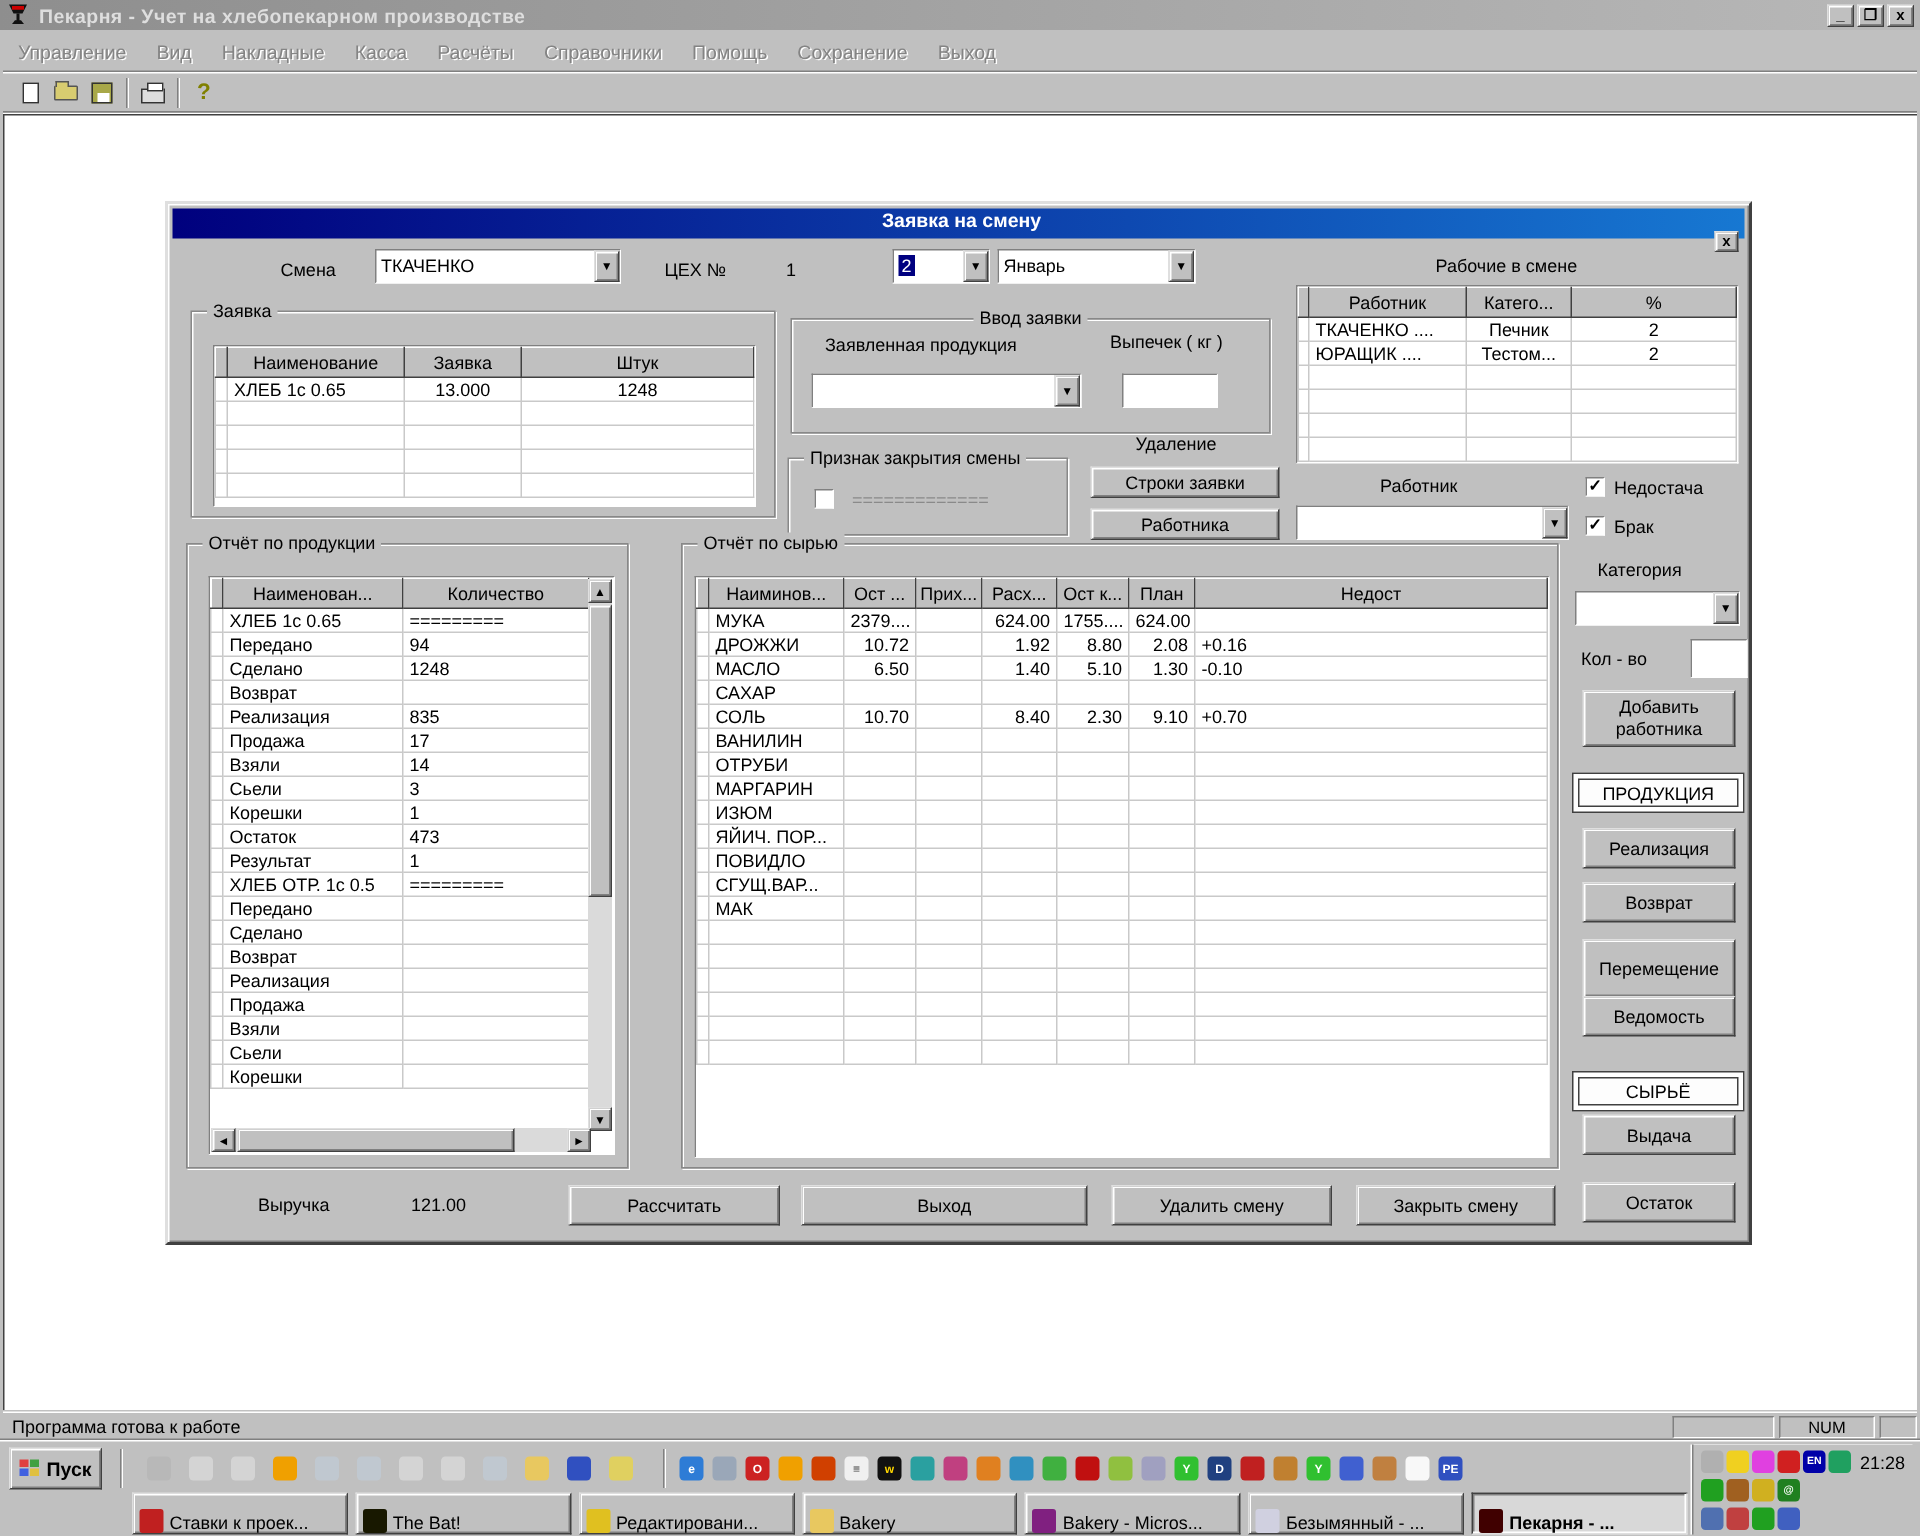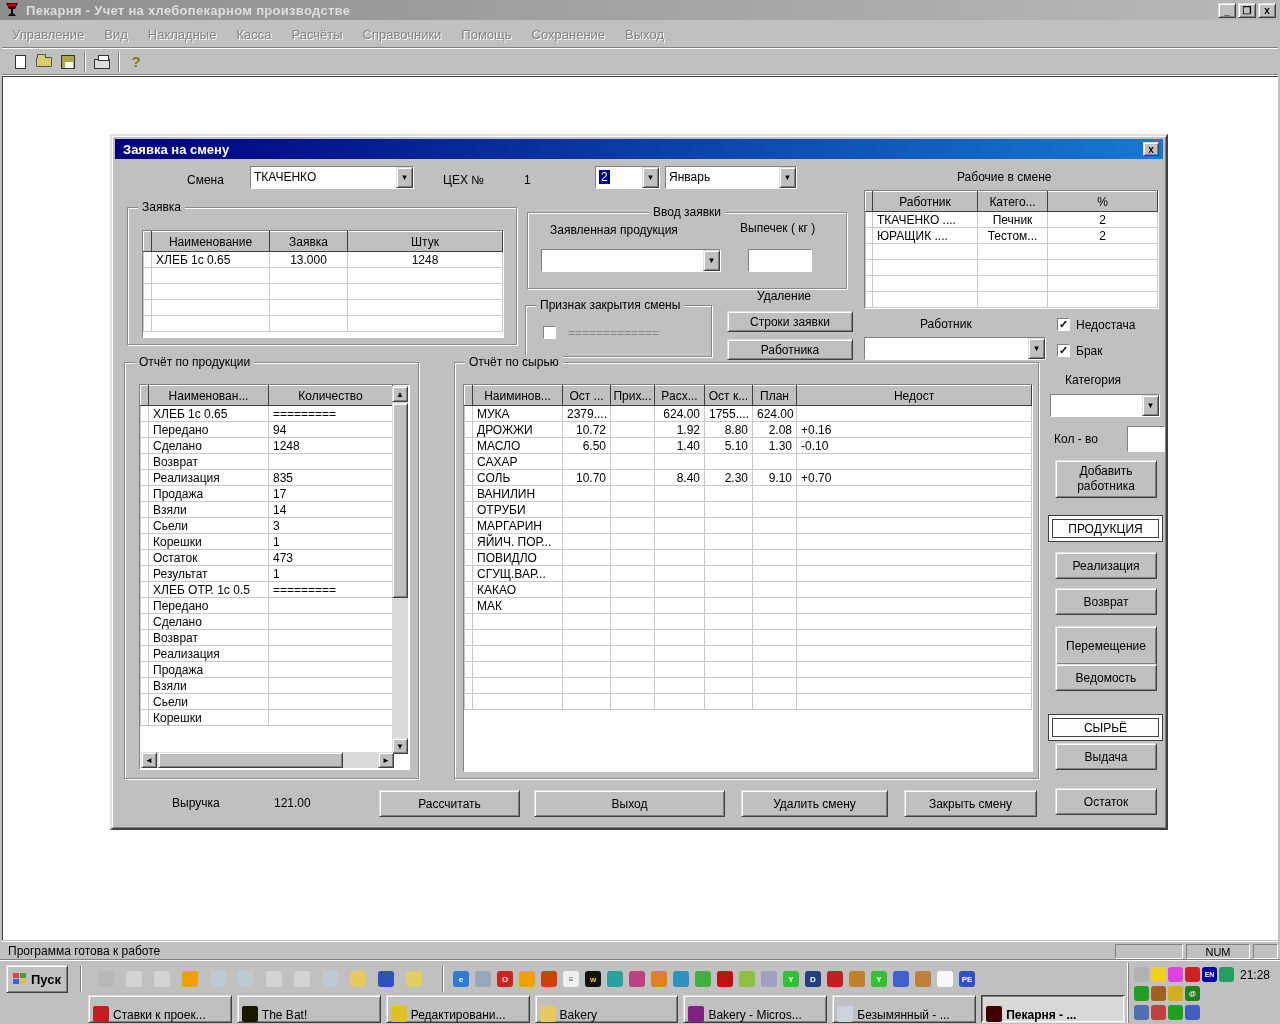--- a/index.html
+++ b/index.html
@@ -27,21 +27,21 @@
   .icon-folder:before{content:"";position:absolute;left:0;top:-4px;width:7px;height:3px;background:#d8cc70;border:1px solid #555;border-bottom:none;}
   .icon-floppy{width:14px;height:14px;background:#a8a848;border:1px solid #333;position:relative;}
   .icon-floppy:before{content:"";position:absolute;left:3px;bottom:0;width:8px;height:6px;background:#fff;}
   .icon-printer{width:16px;height:10px;background:#ddd;border:1px solid #333;position:relative;margin-top:4px;}
   .icon-printer:before{content:"";position:absolute;left:3px;top:-5px;width:9px;height:4px;background:#fff;border:1px solid #333;}
   .icon-help{font-weight:bold;color:#808000;font-size:15px;}
   
   .client{left:2px;top:76px;width:1276px;height:864px;background:#fff;border-top:1px solid #404040;border-left:1px solid #404040;}
   
   .dialog{left:110px;top:134px;width:1058px;height:696px;background:#c0c0c0;border:2px solid;border-color:#dfdfdf #404040 #404040 #dfdfdf;box-shadow:inset 1px 1px 0 #fff,inset -1px -1px 0 #808080;}
-  .dlg-title{left:3px;top:3px;width:1048px;height:20px;background:linear-gradient(to right,#00007e,#1778d2);display:flex;align-items:center;padding:0 4px;}
+  .dlg-title{left:3px;top:3px;width:1048px;height:20px;background:linear-gradient(to right,#00007e,#1778d2);display:flex;align-items:center;padding:0 4px;flex-direction:column;}
   .dlg-title .txt{color:#fff;font-weight:bold;font-size:13px;margin-left:4px;}
   .dlg-close{width:16px;height:14px;font-size:10px;font-weight:bold;}
   .lbl{white-space:nowrap;}
   
   .combo{display:flex;background:#fff;}
   .combo-text{flex:1;padding:2px 3px;overflow:hidden;white-space:nowrap;font-size:12px;line-height:16px;}
   .combo-arrow{width:17px;display:flex;align-items:center;justify-content:center;font-size:8px;color:#000;}
   .sel{background:#000080;color:#fff;padding:0 2px;}
   .edit{background:#fff;}
   
@@ -571,20 +571,30 @@
                 <td>МАРГАРИН</td>
                 <td></td>
                 <td></td>
                 <td></td>
                 <td></td>
                 <td></td>
                 <td></td>
               </tr>
               <tr>
                 <td class="ind"></td>
+                <td>ИЗЮМ</td>
+                <td></td>
+                <td></td>
+                <td></td>
+                <td></td>
+                <td></td>
+                <td></td>
+              </tr>
+              <tr>
+                <td class="ind"></td>
                 <td>ЯЙИЧ. ПОР...</td>
                 <td></td>
                 <td></td>
                 <td></td>
                 <td></td>
                 <td></td>
                 <td></td>
               </tr>
               <tr>
                 <td class="ind"></td>
@@ -592,30 +602,20 @@
                 <td></td>
                 <td></td>
                 <td></td>
                 <td></td>
                 <td></td>
                 <td></td>
               </tr>
               <tr>
                 <td class="ind"></td>
                 <td>СГУЩ.ВАР...</td>
-                <td></td>
-                <td></td>
-                <td></td>
-                <td></td>
-                <td></td>
-                <td></td>
-              </tr>
-              <tr>
-                <td class="ind"></td>
-                <td>КАКАО</td>
                 <td></td>
                 <td></td>
                 <td></td>
                 <td></td>
                 <td></td>
                 <td></td>
               </tr>
               <tr>
                 <td class="ind"></td>
                 <td>МАК</td>

